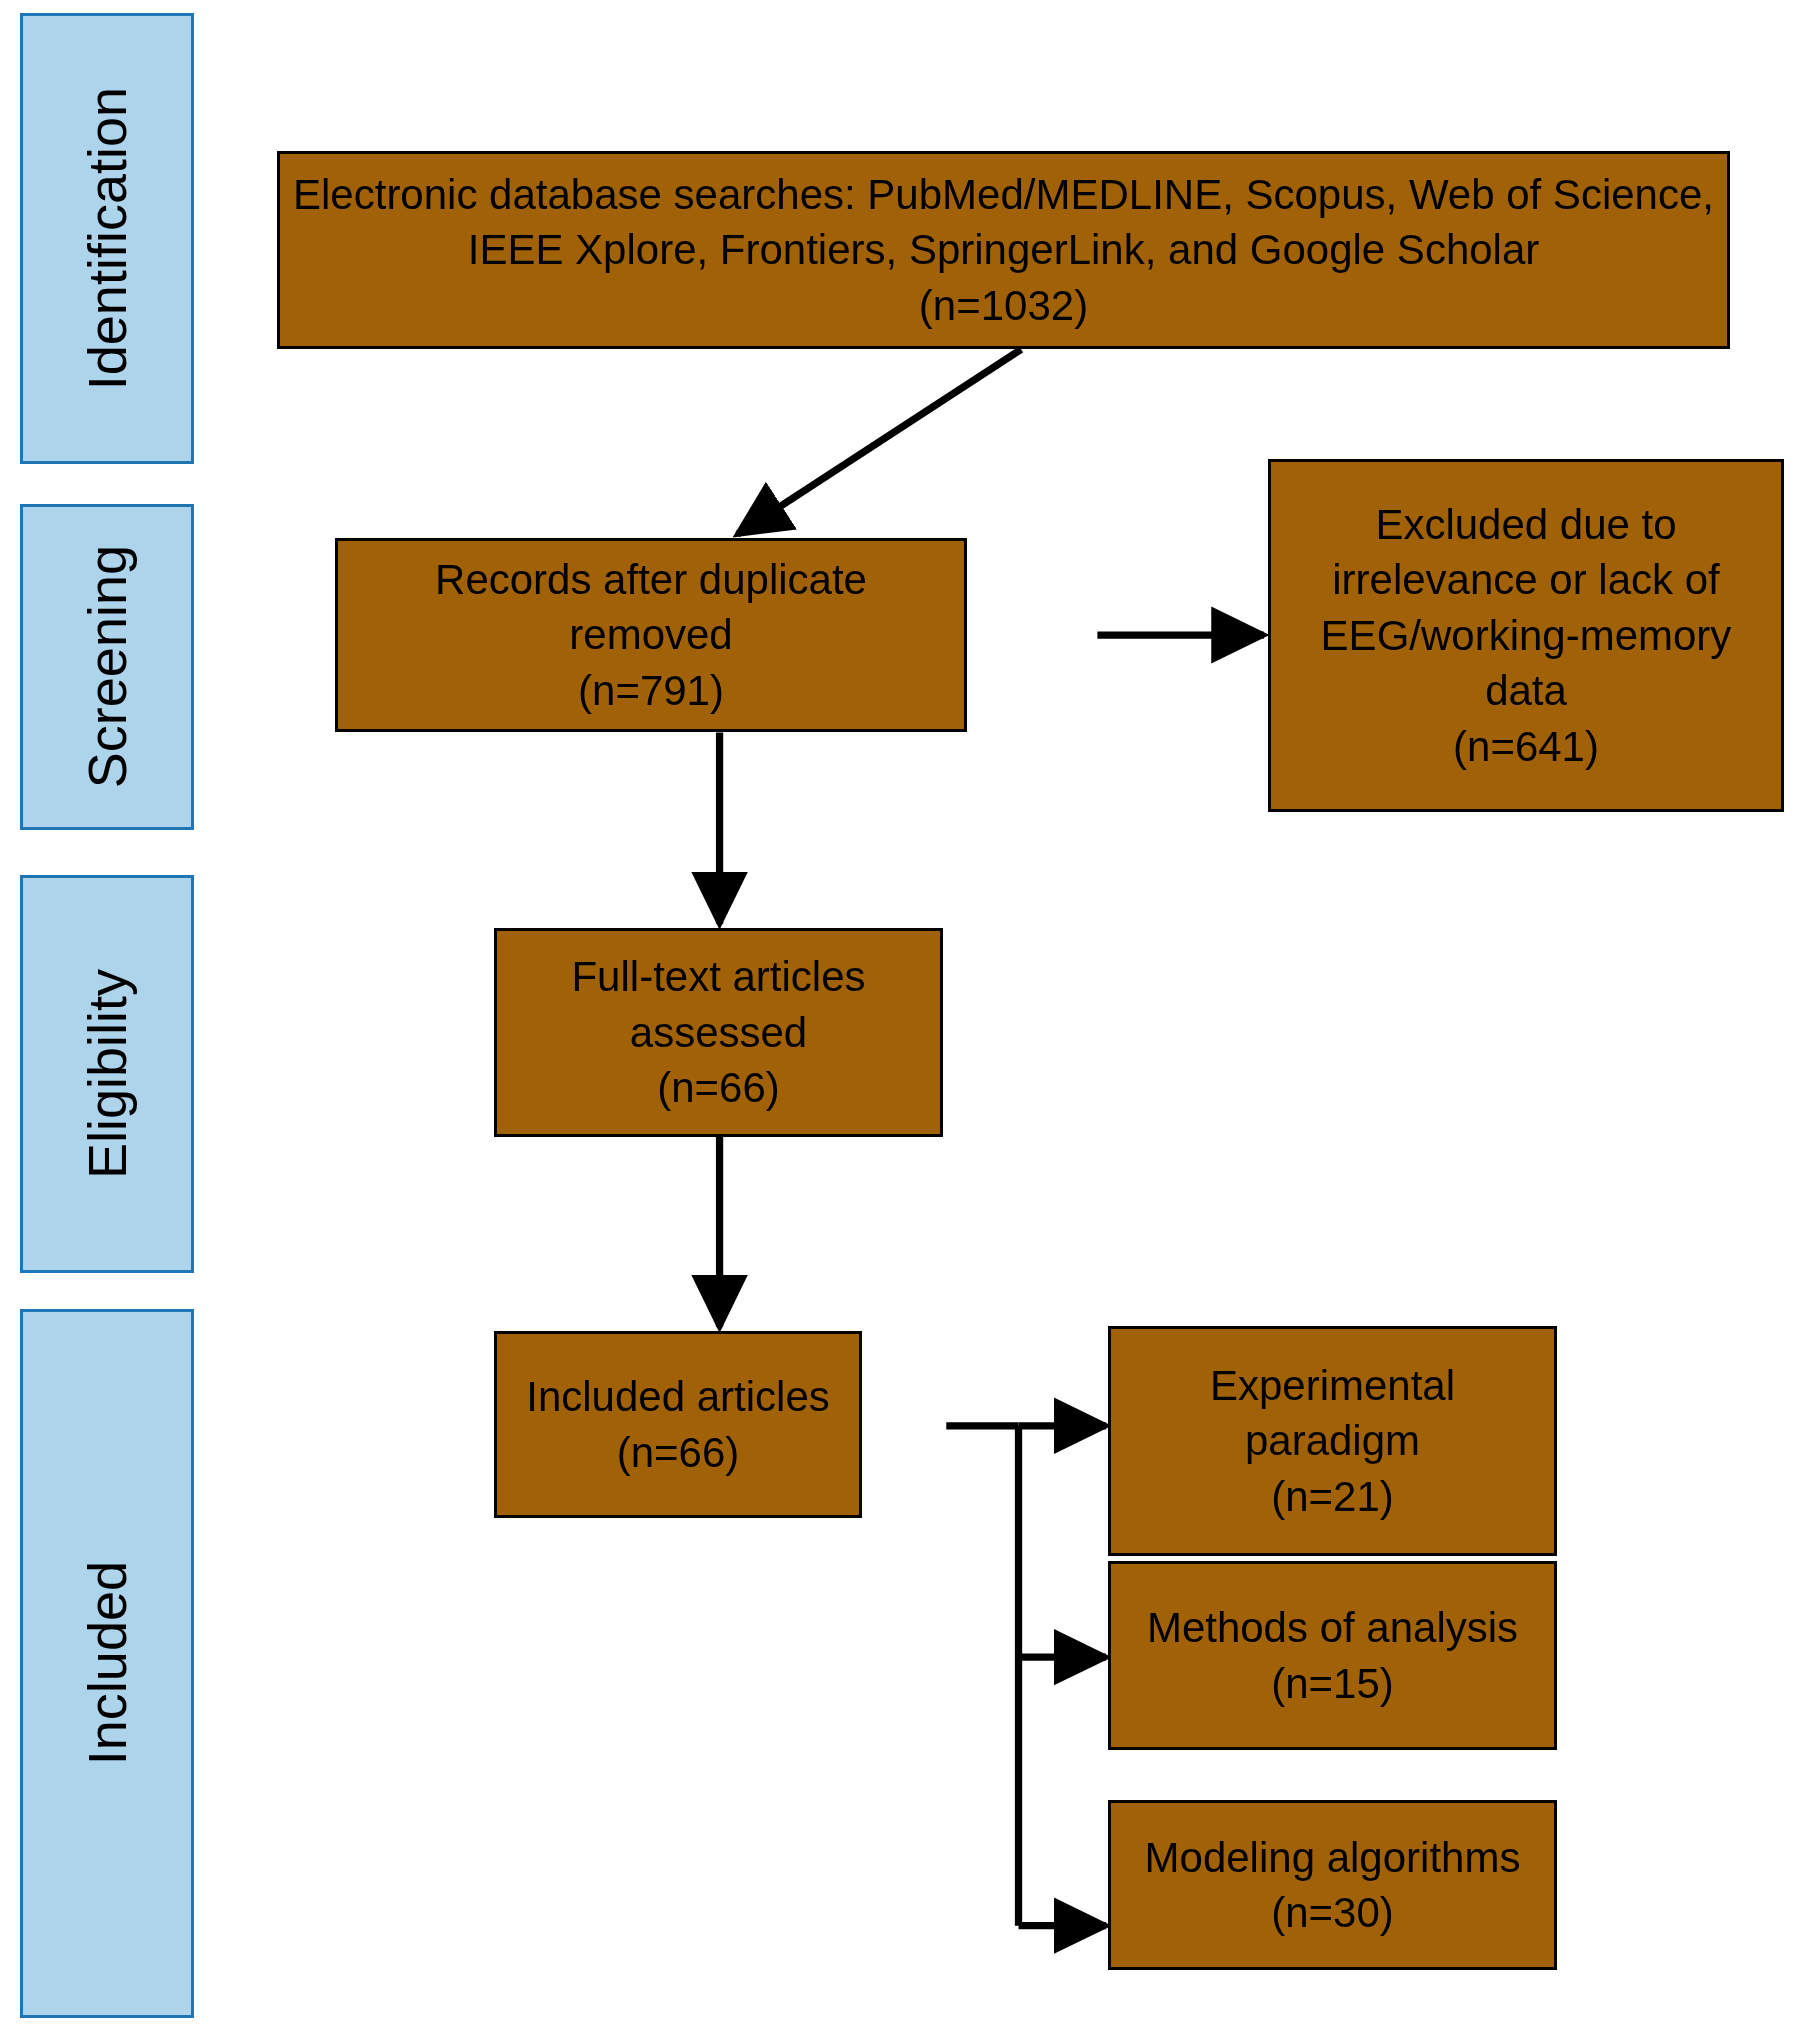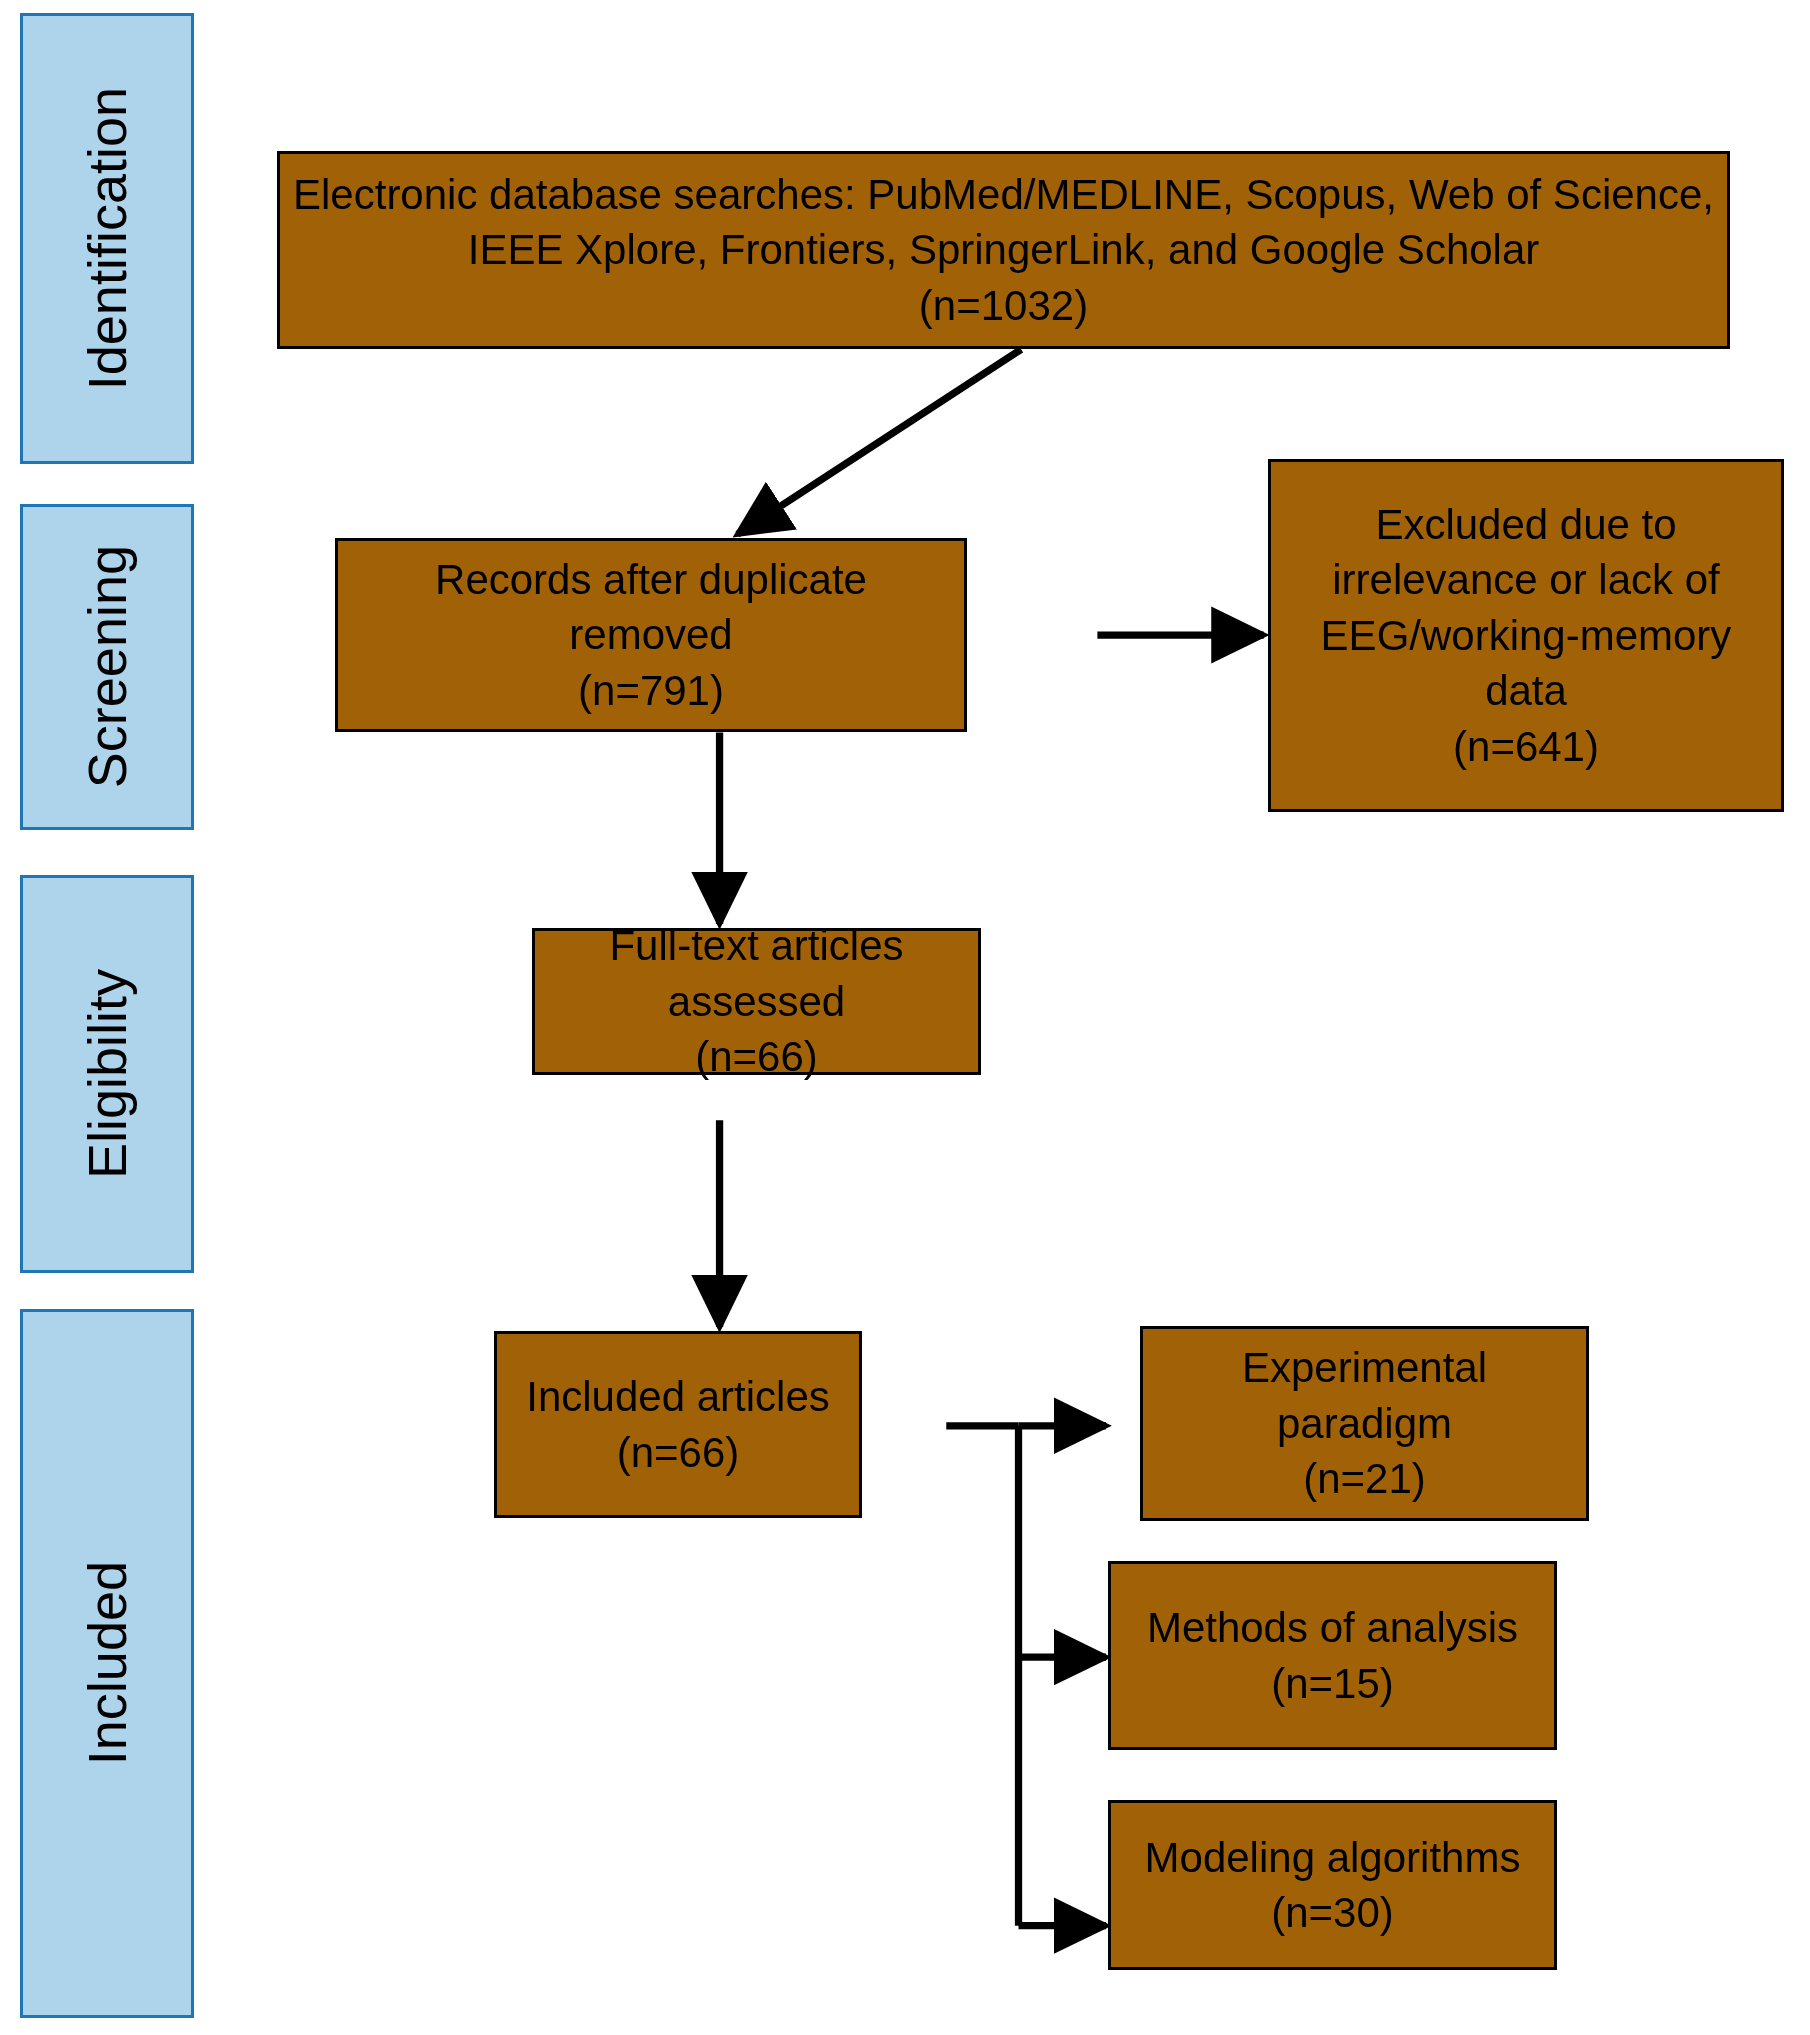--- a/index.html
+++ b/index.html
@@ -117,31 +117,31 @@
   <div class="flow-box" style="left:335px; top:538px; width:632px; height:194px;">
     <div class="flow-text">Records after duplicate removed
 (n=791)</div>
   </div>
 
   <div class="flow-box" style="left:1268px; top:459px; width:516px; height:353px;">
     <div class="flow-text">Excluded due to irrelevance or lack of EEG/working-memory data
 (n=641)</div>
   </div>
 
-  <div class="flow-box" style="left:494px; top:928px; width:449px; height:147px;margin-left:38px;">
+  <div class="flow-box" style="left:494px; top:928px; width:449px; height:209px;">
     <div class="flow-text">Full-text articles assessed
 (n=66)</div>
   </div>
 
   <div class="flow-box" style="left:494px; top:1331px; width:368px; height:187px;">
     <div class="flow-text">Included articles
 (n=66)</div>
   </div>
 
-  <div class="flow-box" style="left:1108px; top:1326px; width:449px; height:195px;margin-left:32px;">
+  <div class="flow-box" style="left:1108px; top:1326px; width:449px; height:230px;">
     <div class="flow-text">Experimental paradigm
 (n=21)</div>
   </div>
 
   <div class="flow-box" style="left:1108px; top:1561px; width:449px; height:189px;">
     <div class="flow-text">Methods of analysis
 (n=15)</div>
   </div>
 
   <div class="flow-box" style="left:1108px; top:1800px; width:449px; height:170px;">

